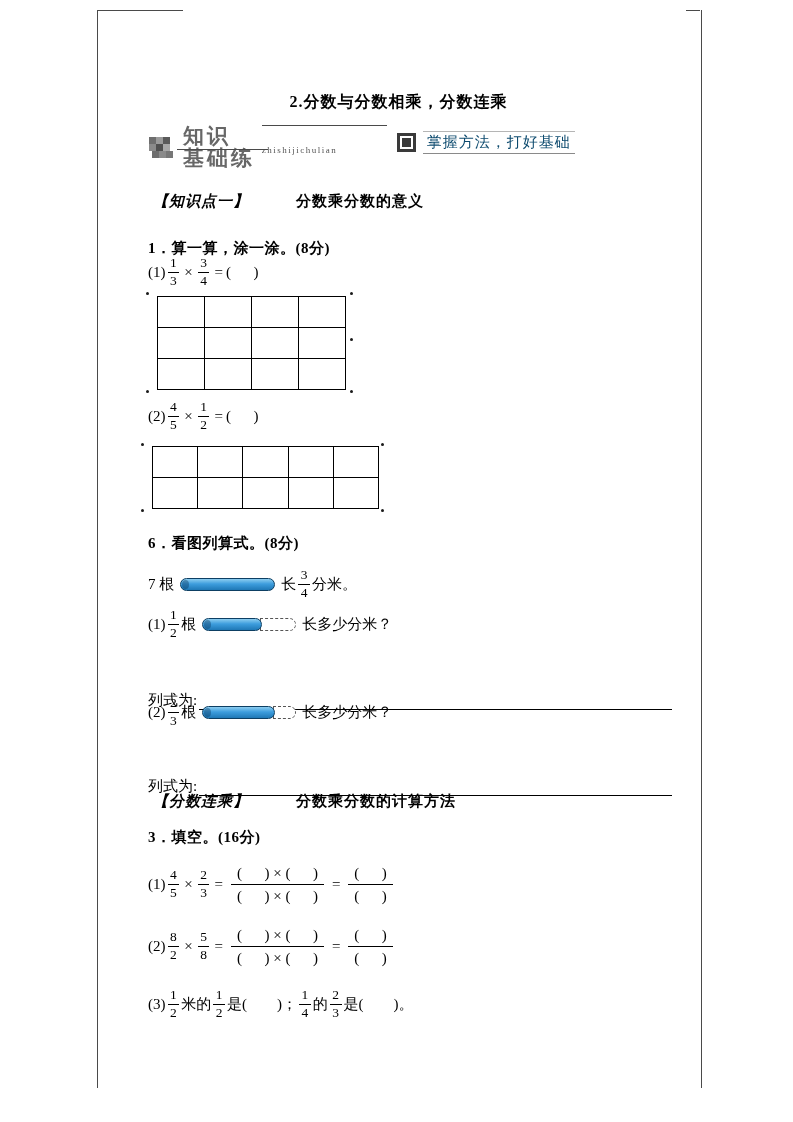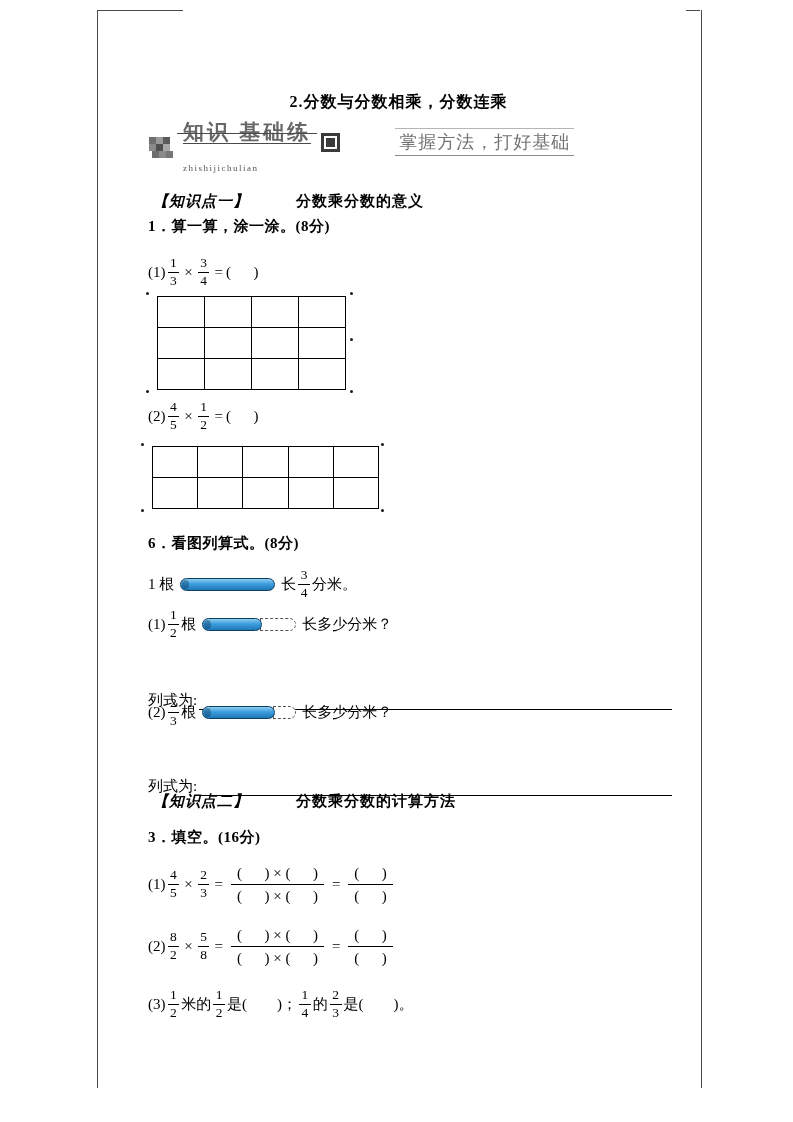--- a/index.html
+++ b/index.html
@@ -15,28 +15,28 @@
 
   .title{position:absolute;left:97px;top:92px;width:603px;text-align:center;
     font-size:16px;font-weight:bold;letter-spacing:1px;}
 
   
   .banner{position:absolute;left:147px;top:124px;height:46px;display:flex;align-items:center;}
   .px-icon{position:relative;width:32px;height:26px;margin-right:4px;}
   .px-icon::before{content:"";position:absolute;left:2px;top:3px;width:7px;height:7px;background:#6e6e6e;
     box-shadow:7px 0 0 #9a9a9a,14px 0 0 #5a5a5a,0 7px 0 #8a8a8a,7px 7px 0 #4f4f4f,14px 7px 0 #a8a8a8,
     3px 14px 0 #6e6e6e,10px 14px 0 #8a8a8a,17px 14px 0 #777;}
-  .brand-block{display:flex;flex-direction:column;align-items:flex-start;margin-right:10px;}
+  .brand-block{display:flex;flex-direction:row;align-items:flex-start;margin-right:10px;}
   .brand-text{position:relative;font-size:21px;font-weight:bold;color:#676767;letter-spacing:3px;line-height:1.05;}
   .brand-text::after{content:"";position:absolute;left:-6px;right:-6px;top:54%;height:1px;background:#4a4a4a;}
   .brand-pinyin{font-size:9px;color:#555;letter-spacing:1.5px;border-top:1px solid #4a4a4a;padding-top:19px;width:100%;}
   .qr-icon{width:13px;height:13px;border:3px solid #3a3a3a;position:relative;margin:0 7px 10px 0;}
   .qr-icon::after{content:"";position:absolute;inset:2px;background:#3a3a3a;}
-  .tagline{font-size:18px;color:#737373;letter-spacing:1px;margin-bottom:10px;
-    border-bottom:1px solid #8a8a8a;border-top:1px solid #b5b5b5;padding:1px 4px;margin-left:48px;}
+  .tagline{font-size:15px;color:#0c4a6e;letter-spacing:1px;margin-bottom:10px;
+    border-bottom:1px solid #8a8a8a;border-top:1px solid #b5b5b5;padding:1px 4px;}
 
   
   .kp{position:absolute;left:153px;display:flex;align-items:flex-end;font-size:15px;gap:27px;}
   .kp-tag{font-weight:bold;font-style:italic;letter-spacing:1px;}
   .kp-title{font-weight:bold;margin-left:20px;letter-spacing:1px;margin-top:8px;}
 
   .qheading{position:absolute;left:148px;font-size:15px;font-weight:bold;letter-spacing:0.5px;}
 
   .row{position:absolute;left:148px;display:flex;align-items:center;font-size:15px;}
   .pre{white-space:pre;}
@@ -87,21 +87,21 @@
     </div>
     <div class="qr-icon"></div>
     <div class="tagline">掌握方法，打好基础</div>
   </div>
 
   <div class="kp" style="top:184px">
     <span class="kp-tag">【知识点一】</span>
     <span class="kp-title">分数乘分数的意义</span>
   </div>
 
-  <div class="qheading" style="top:217px">1．算一算，涂一涂。(8分)</div>
+  <div class="qheading" style="top:239px">1．算一算，涂一涂。(8分)</div>
 
   <div class="row" style="top:252px;height:40px">
     <span>(1)</span>
     <span class="frac">
       <span class="num">1</span>
       <span class="den">3</span>
     </span>
     <span class="op">×</span>
     <span class="frac">
       <span class="num">3</span>
@@ -159,21 +159,21 @@
       <div class="cell"></div>
     </div>
   <div class="dot" style="left:141px;top:443px"></div>
   <div class="dot" style="left:381px;top:443px"></div>
   <div class="dot" style="left:141px;top:509px"></div>
   <div class="dot" style="left:381px;top:509px"></div>
 
   <div class="qheading" style="top:534px">6．看图列算式。(8分)</div>
 
   <div class="row" style="top:564px;height:40px">
-    <span>1 根</span>
+    <span>7 根</span>
     <span class="rod">
       <span class="rod-blue" style="width:93px"></span>
     </span>
     <span>长</span>
     <span class="frac">
       <span class="num">3</span>
       <span class="den">4</span>
     </span>
     <span>分米。</span>
   </div>
@@ -210,21 +210,21 @@
     </span>
     <span>长多少分米？</span>
   </div>
 
   <div class="expr-row" style="top:738px">
     <span>列式为:</span>
     <span class="uline"></span>
   </div>
 
   <div class="kp" style="top:784px">
-    <span class="kp-tag">【知识点二】</span>
+    <span class="kp-tag">【分数连乘】</span>
     <span class="kp-title">分数乘分数的计算方法</span>
   </div>
 
   <div class="qheading" style="top:828px">3．填空。(16分)</div>
 
   <div class="row" style="top:858px;height:52px">
     <span>(1)</span>
     <span class="frac">
       <span class="num">4</span>
       <span class="den">5</span>

